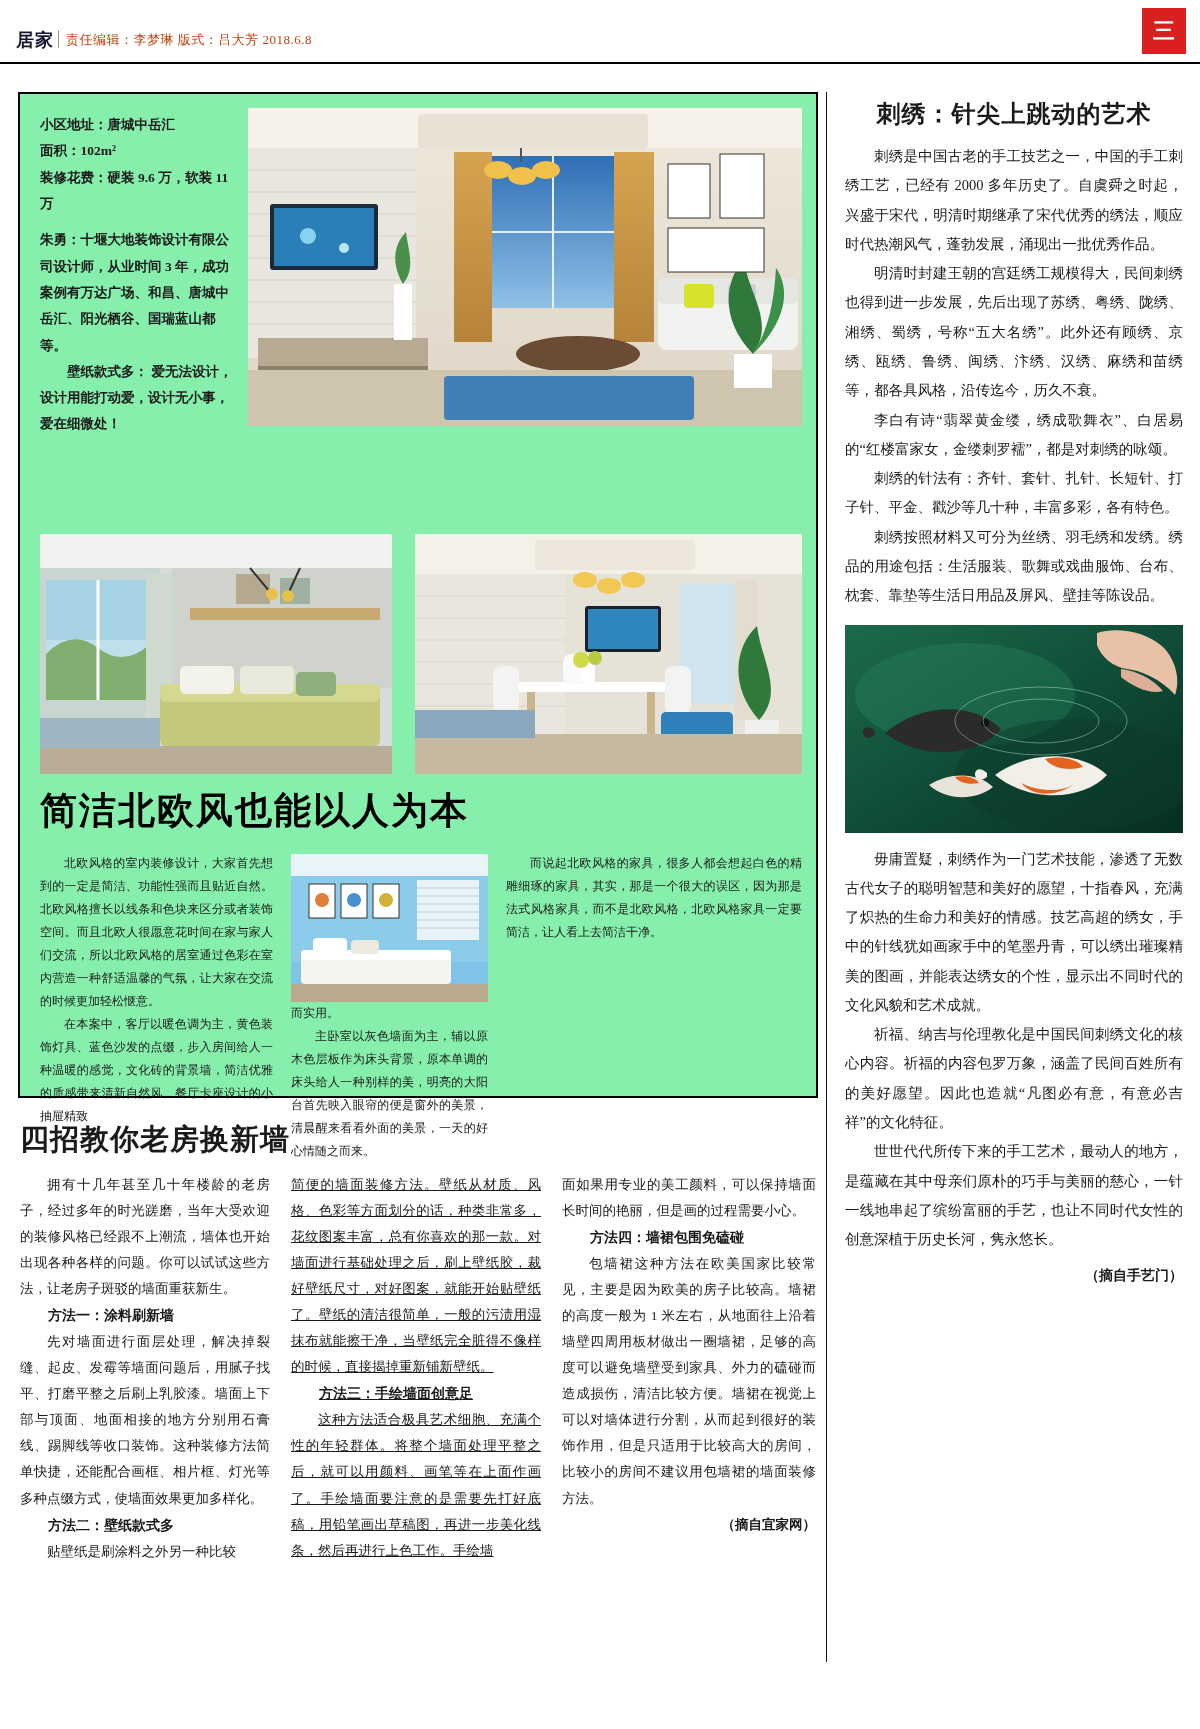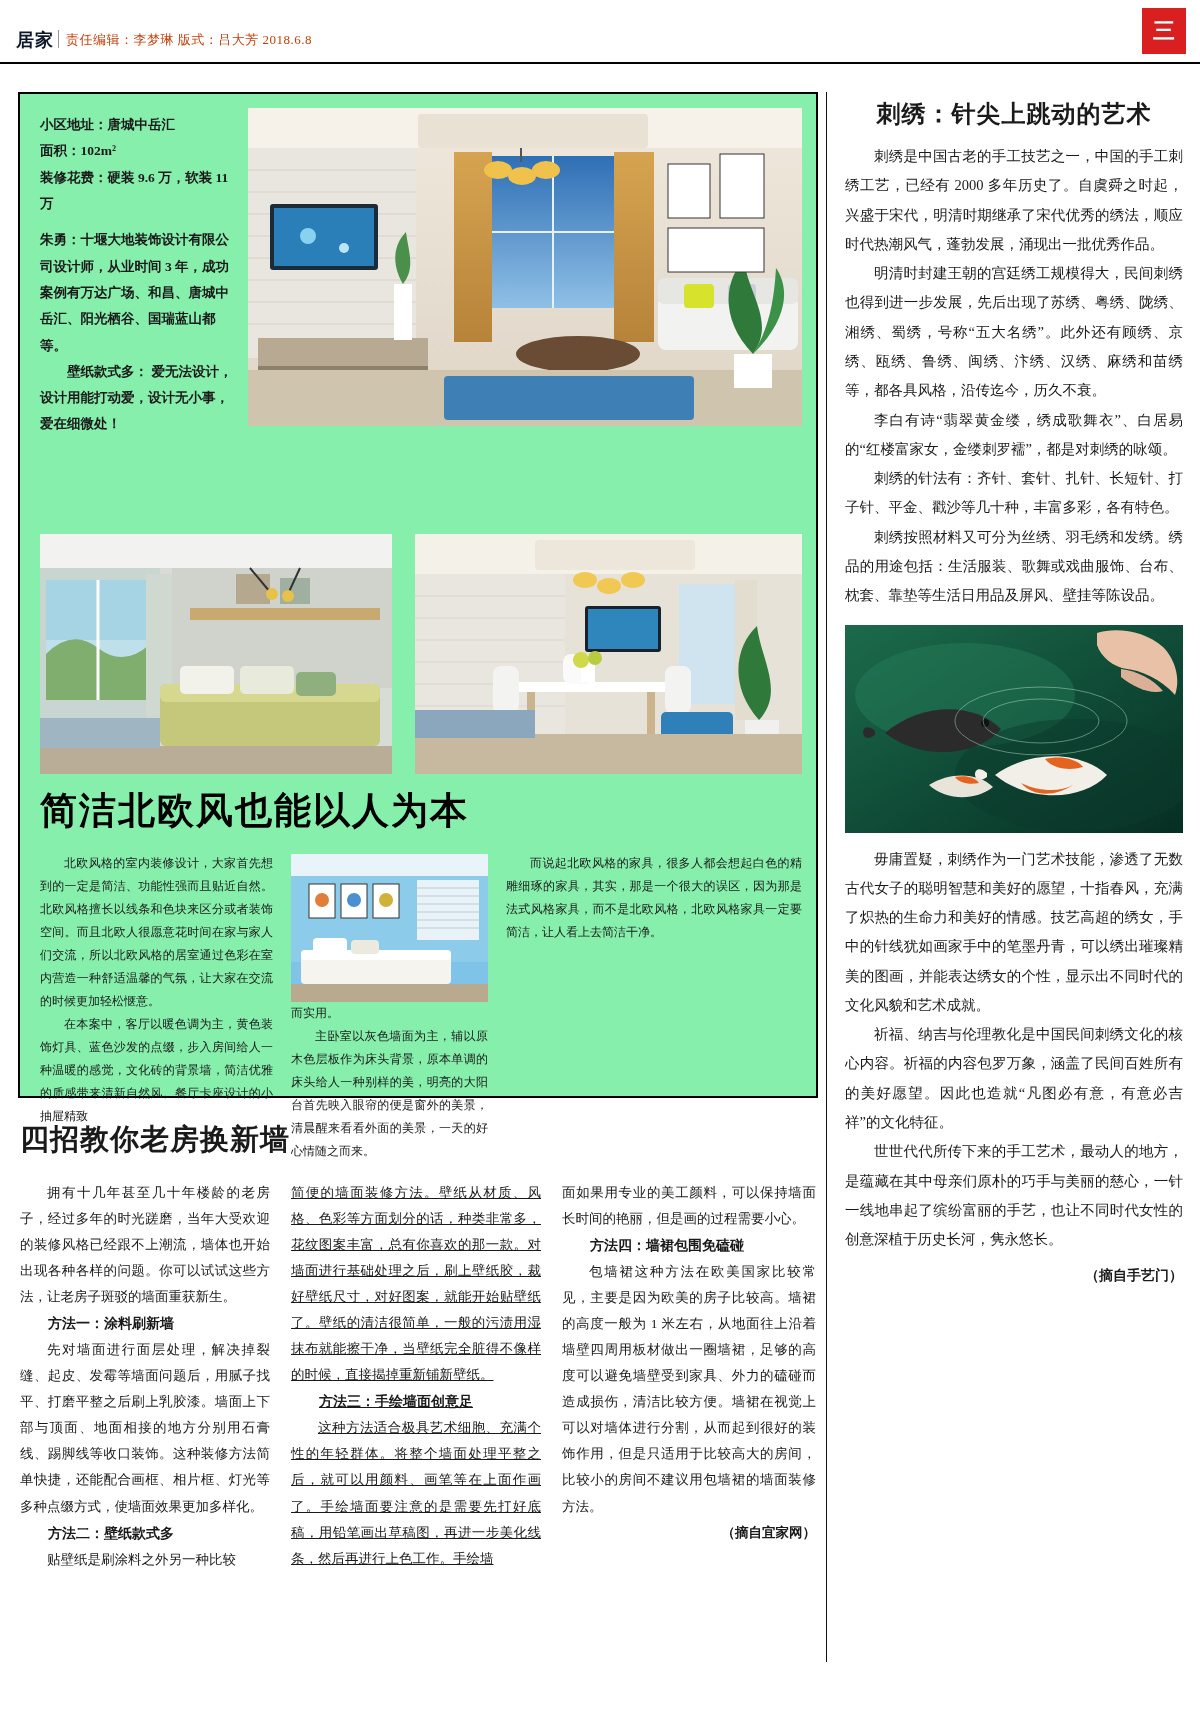--- a/index.html
+++ b/index.html
@@ -102,21 +102,21 @@
   .vrule{
     position:absolute;left:826px;top:92px;width:1px;height:1570px;background:#111;
   }
 
   
   .bottom{
     position:absolute;left:18px;top:1120px;width:800px;
   }
   .b-headline{
     font-family:"Liberation Sans","DejaVu Sans",sans-serif;
-    font-weight:bold;font-size:29px;letter-spacing:1px;margin:0 0 20px 2px;
+    font-weight:bold;font-size:29px;letter-spacing:1px;margin:0 0 12px 2px;
   }
   .bcols{position:relative;height:560px;}
   .bcol{position:absolute;top:0;font-size:13.5px;line-height:1.93;text-align:justify;}
   .bcol p{margin:0;text-indent:2em;}
   .bcol h4{
     margin:0;font-size:14px;font-weight:bold;text-indent:2em;
     font-family:"Liberation Sans","DejaVu Sans",sans-serif;
   }
   .bcol1{left:2px;width:250px;}
   .bcol2{left:273px;width:250px;text-decoration:underline;}

